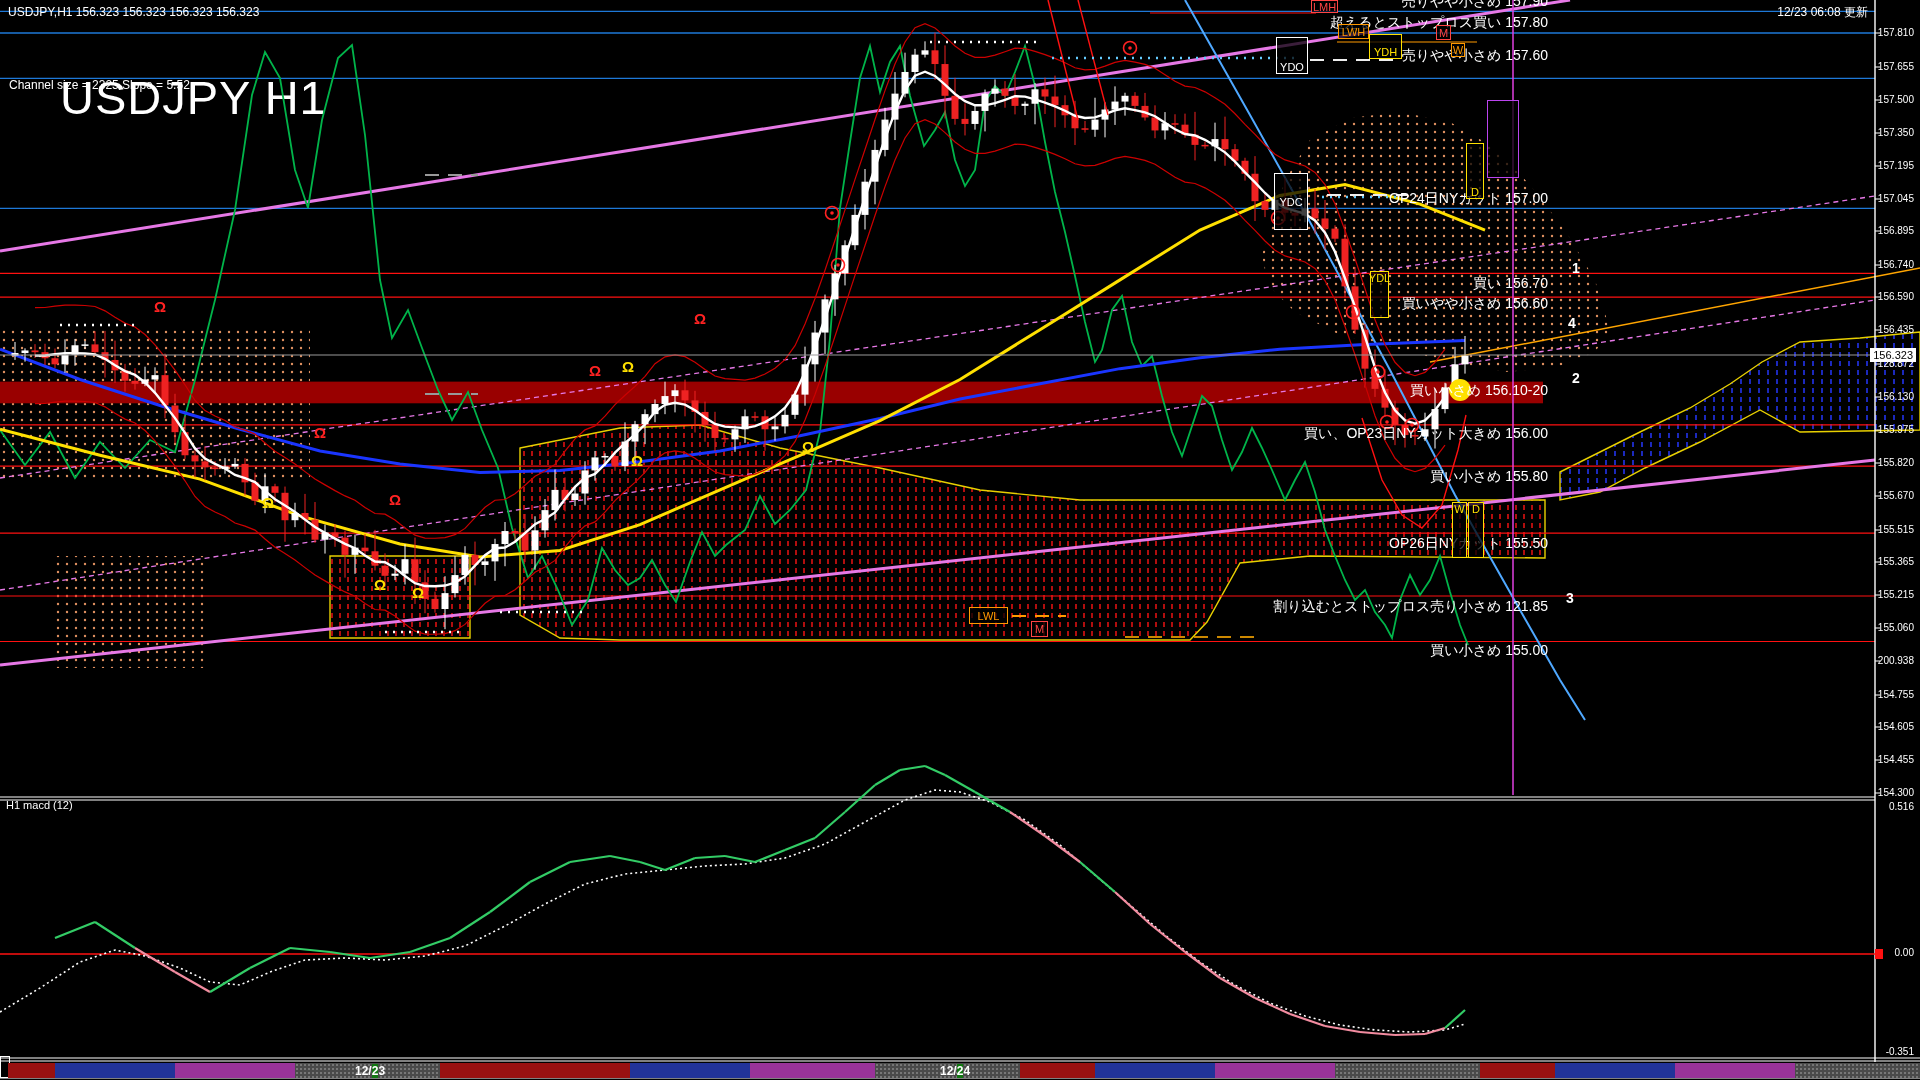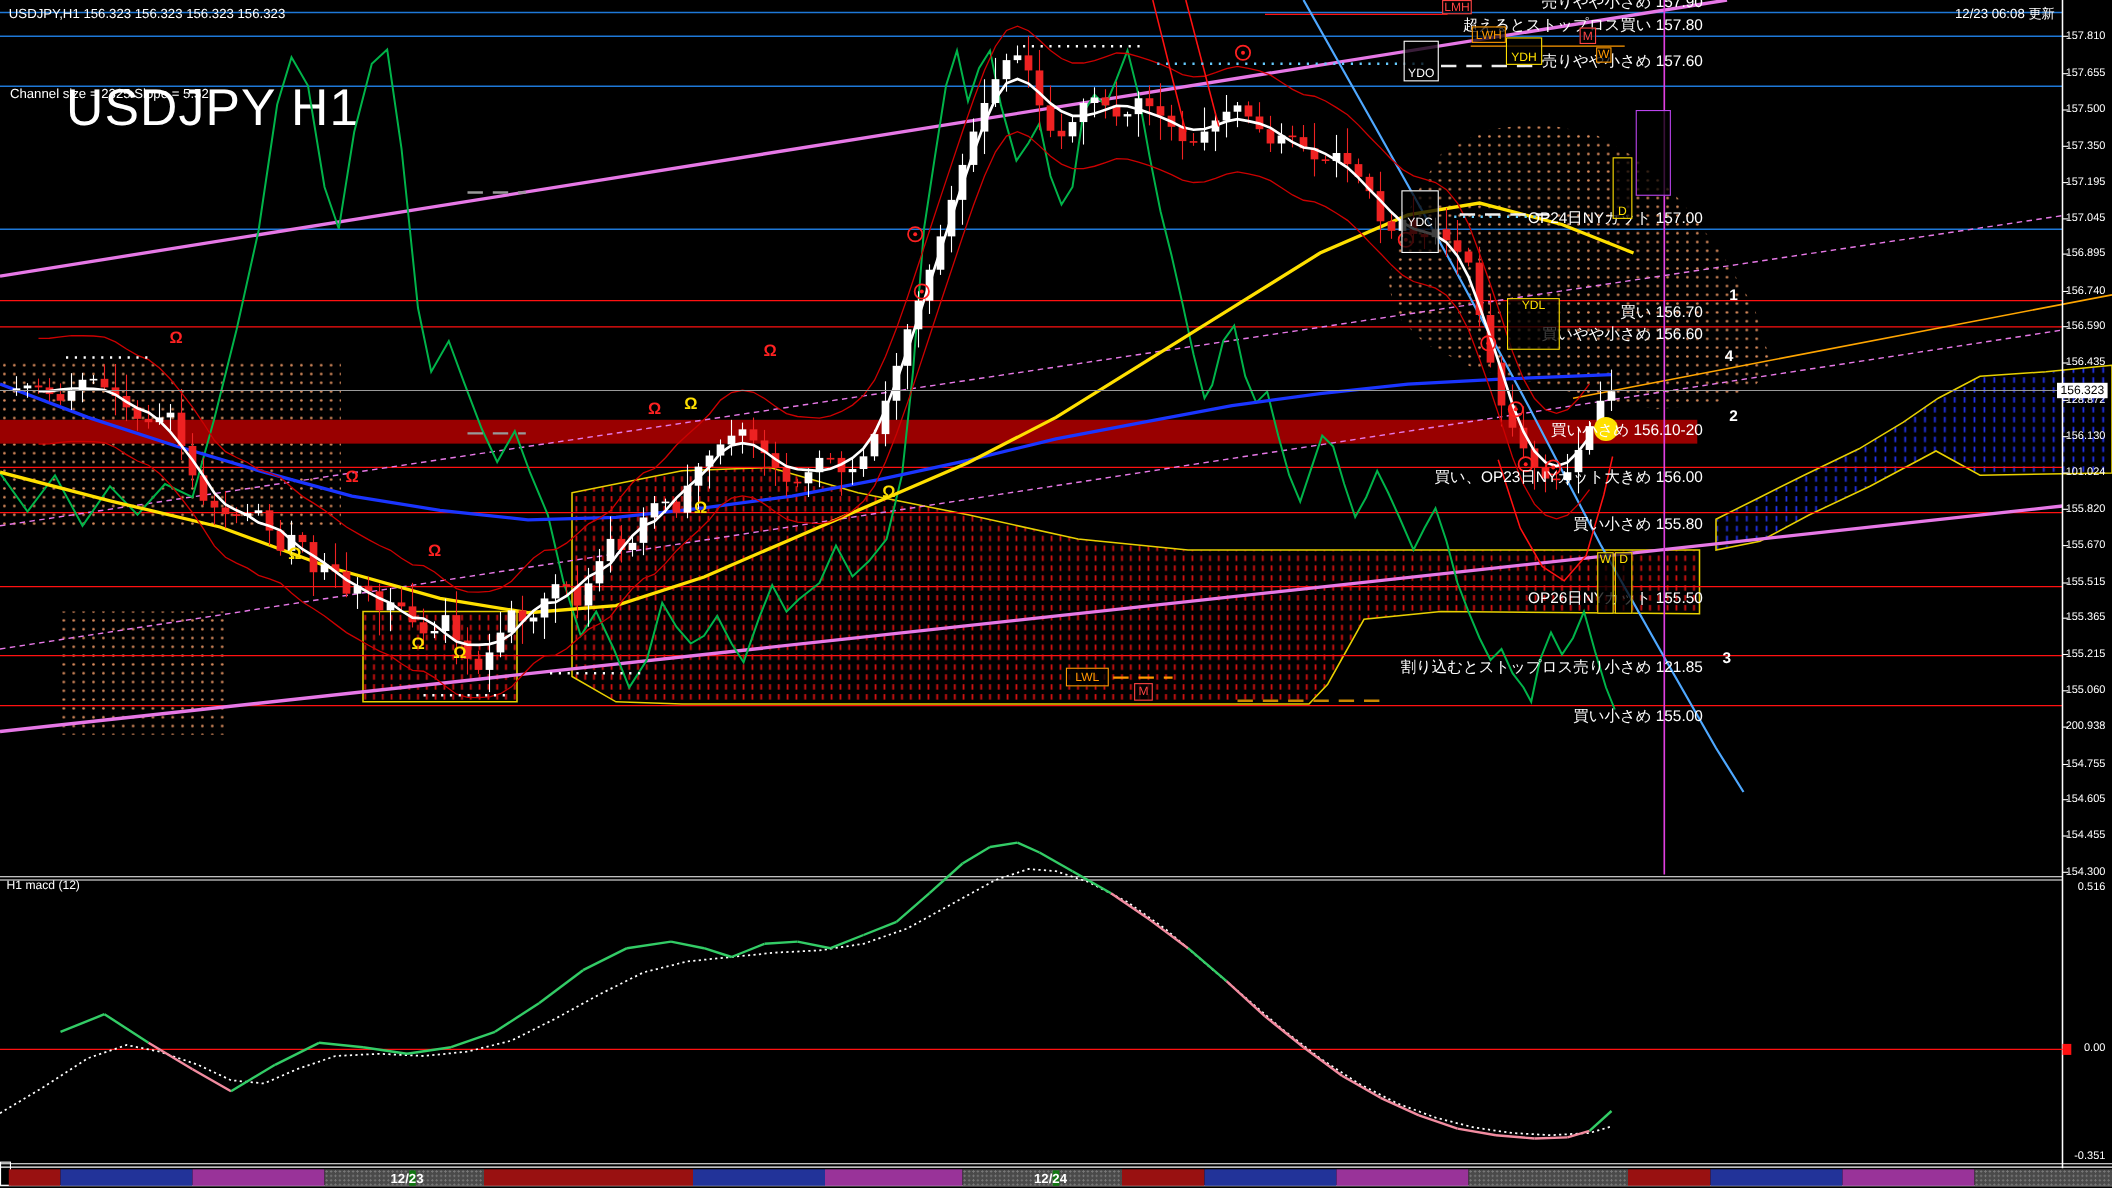--- a/index.html
+++ b/index.html
@@ -529,21 +529,21 @@
       <div class="tick" style="top: 94px;">157.500</div>
       <div class="tick" style="top: 127px; text-align: center;">157.350</div>
       <div class="tick" style="top: 160px;">157.195</div>
       <div class="tick" style="top: 193px;">157.045</div>
       <div class="tick" style="top: 225px;">156.895</div>
       <div class="tick" style="top: 259px;">156.740</div>
       <div class="tick" style="top: 291px;">156.590</div>
       <div class="tick" style="top: 324px;">156.435</div>
       <div class="tick" style="top: 358px;">128.872</div>
       <div class="tick" style="top: 391px;">156.130</div>
-      <div class="tick" style="top: 424px;">101.024</div>
+      <div class="tick" style="top: 424px;">155.975</div>
       <div class="tick" style="top: 457px;">155.820</div>
       <div class="tick" style="top: 490px;">155.670</div>
       <div class="tick" style="top: 524px;">155.515</div>
       <div class="tick" style="top: 556px;">155.365</div>
       <div class="tick" style="top: 589px;">155.215</div>
       <div class="tick" style="top: 622px;">155.060</div>
       <div class="tick" style="top: 655px;">200.938</div>
       <div class="tick" style="top: 689px;">154.755</div>
       <div class="tick" style="top: 721px;">154.605</div>
       <div class="tick" style="top: 754px;">154.455</div>
@@ -562,21 +562,21 @@
       <div class="anno" style="top: 642px;">買い小さめ 155.00</div>
       <div class="lblbox" style="left: 1311px; top: 0px; width: 27px; height: 13px; border: 1px solid rgb(255, 68, 68); color: rgb(255, 68, 68); align-items: center;">LMH</div>
       <div class="lblbox" style="left: 1338px; top: 24px; width: 31px; height: 15px; border: 1px solid rgb(255, 153, 0); color: rgb(255, 153, 0); align-items: center;">LWH</div>
       <div class="lblbox" style="left: 1369px; top: 34px; width: 33px; height: 25px; border: 1px solid rgb(255, 224, 0); color: rgb(255, 224, 0); align-items: flex-end;">YDH</div>
       <div class="lblbox" style="left: 1436px; top: 25px; width: 15px; height: 15px; border: 1px solid rgb(255, 68, 68); color: rgb(255, 68, 68); align-items: center;">M</div>
       <div class="lblbox" style="left: 1451px; top: 43px; width: 14px; height: 14px; border: 1px solid rgb(255, 153, 0); color: rgb(255, 153, 0); align-items: center;">W</div>
       <div class="lblbox" style="left: 1276px; top: 37px; width: 32px; height: 37px; border: 1px solid rgb(255, 255, 255); color: rgb(255, 255, 255); align-items: flex-end;">YDO</div>
       <div class="lblbox" style="left: 1274px; top: 173px; width: 34px; height: 57px; border: 1px solid rgb(255, 255, 255); color: rgb(255, 255, 255); align-items: center;">YDC</div>
       <div class="lblbox" style="left: 1466px; top: 143px; width: 18px; height: 56px; border: 1px solid rgb(255, 224, 0); color: rgb(255, 224, 0); align-items: flex-end;">D</div>
       <div class="lblbox" style="left: 1487px; top: 100px; width: 32px; height: 78px; border: 1px solid rgb(187, 68, 238); color: rgb(187, 68, 238); align-items: center;"></div>
-      <div class="lblbox" style="left: 1370px; top: 271px; width: 48px; height: 47px; border: 1px solid rgb(255, 224, 0); color: rgb(255, 224, 0); align-items: flex-start;">YDL</div>
+      <div class="lblbox" style="left: 1370px; top: 271px; width: 19px; height: 47px; border: 1px solid rgb(255, 224, 0); color: rgb(255, 224, 0); align-items: flex-start;">YDL</div>
       <div class="lblbox" style="left: 1452px; top: 502px; width: 15px; height: 56px; border: 1px solid rgb(255, 224, 0); color: rgb(255, 224, 0); align-items: flex-start;">W</div>
       <div class="lblbox" style="left: 1468px; top: 502px; width: 16px; height: 56px; border: 1px solid rgb(255, 224, 0); color: rgb(255, 224, 0); align-items: flex-start;">D</div>
       <div class="lblbox" style="left: 969px; top: 607px; width: 39px; height: 17px; border: 1px solid rgb(255, 153, 0); color: rgb(255, 153, 0); align-items: center;">LWL</div>
       <div class="lblbox" style="left: 1031px; top: 621px; width: 17px; height: 16px; border: 1px solid rgb(255, 68, 68); color: rgb(255, 68, 68); align-items: center;">M</div>
       <div class="wnum" style="left: 1572px; top: 260px;">1</div>
       <div class="wnum" style="left: 1568px; top: 315px;">4</div>
       <div class="wnum" style="left: 1572px; top: 370px;">2</div>
       <div class="wnum" style="left: 1566px; top: 590px;">3</div>
     </div>
 </div>

